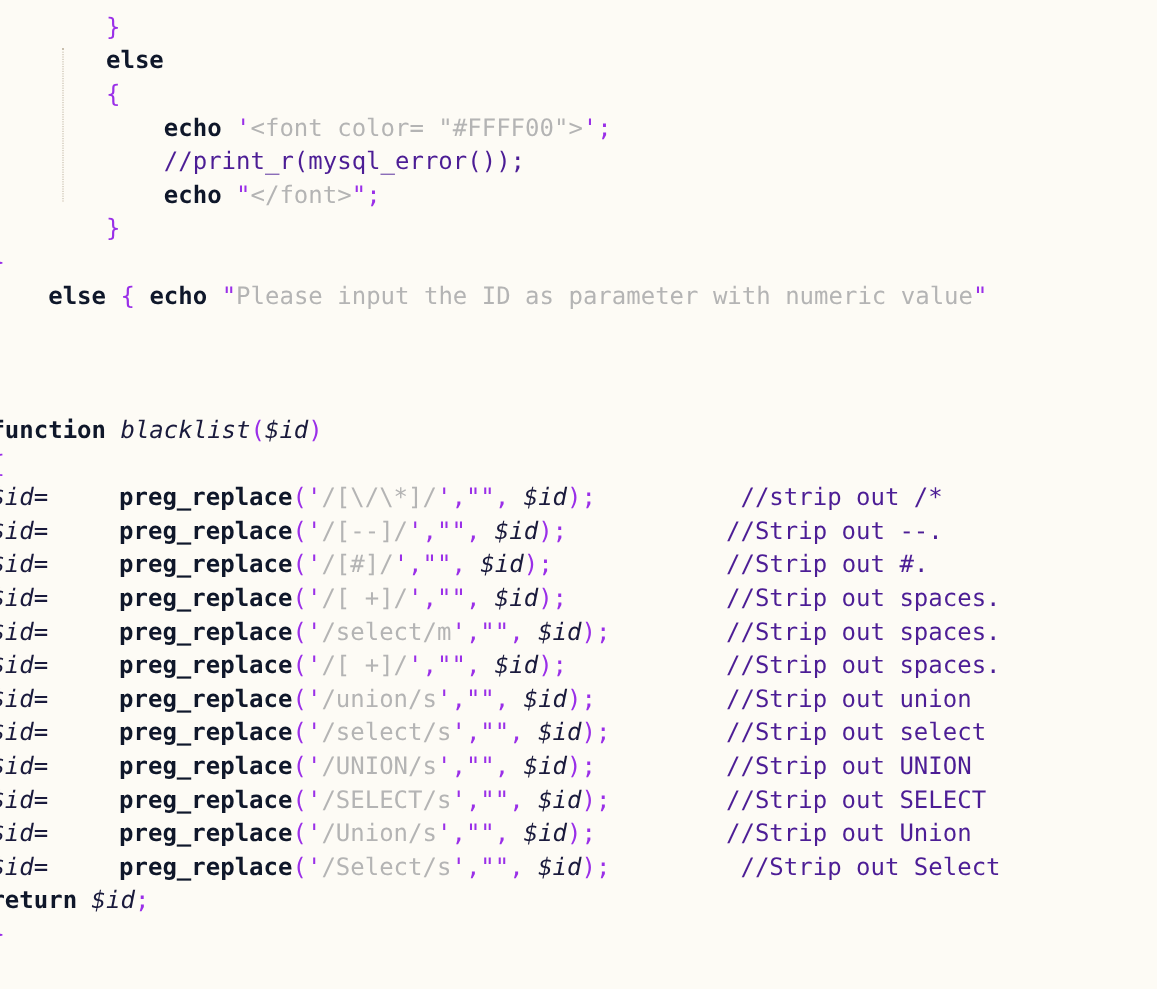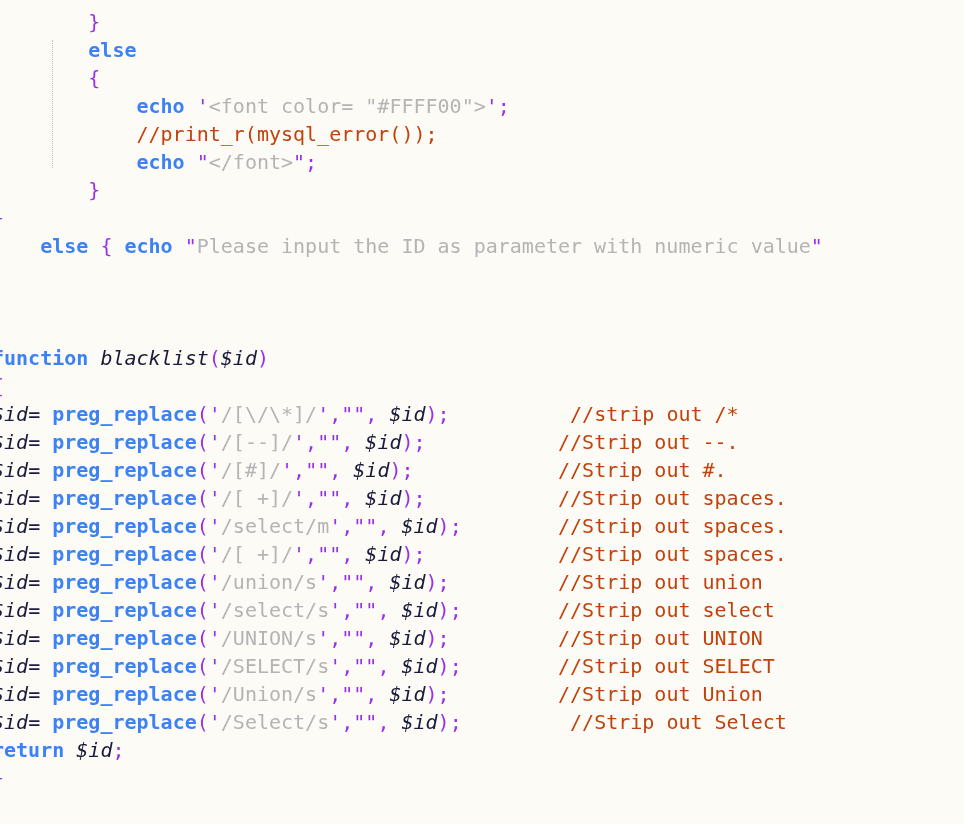--- a/index.html
+++ b/index.html
@@ -37,36 +37,36 @@
 
   .ln {
     display: block;
     height: 28px;
     white-space: pre;
   }
   .ln.blank { height: 28px; }
 
   
   .kw   { color: #0000cd; font-weight: bold; }   
-  .fn   { color: #0000cd; font-weight: bold; }   
+  .fn   { color: #0000cd; font-weight: bold; margin-left: 47px; }   
   .pun  { color: #9a2fe8; }                      
   .str  { color: #b4b4b4; }                      
   .cmt  { color: #177a17; }                      
   .id   { color: #1a1a3c; font-style: italic; }                      
   .op   { color: #1a1a3c; }                      
 
   
   .guide {
     position: absolute;
     width: 0;
     border-left: 1px dotted #c9bfae;
   }
   #guide-a { left: 52px;  top: 40px;  height: 128px; }
 </style>
-<style>#code-surface{background:#fdfbf5;}body{background:#fdfbf5;}#code-block{font-size:20px;line-height:28px;}.ln{height:28px;}.kw,.fn{color:#3b82f6;text-align:right;}.pun{color:#9a2fe8;}.str{color:#b4b4b4;}.cmt{color:#c2410c;}.id,.op{color:#1a1a3c;}.guide{border-left-color:#c9bfae;}</style></head>
+<style>#code-surface{background:#fdfbf5;}body{background:#fdfbf5;}#code-block{font-size:20px;line-height:28px;}.ln{height:28px;}.kw,.fn{color:#0f172a;text-align:right;}.pun{color:#9a2fe8;}.str{color:#b4b4b4;}.cmt{color:#4c1d95;}.id,.op{color:#1a1a3c;}.guide{border-left-color:#c9bfae;}</style></head>
 <body>
 
 <div id="code-surface">
 
   <div class="guide" id="guide-a"></div>
 
   <pre id="code-block"><span class="ln"><span>        </span><span class="pun">}</span></span><span class="ln"><span>        </span><span class="kw">else</span></span><span class="ln"><span>        </span><span class="pun">{</span></span><span class="ln"><span>            </span><span class="kw">echo</span><span> </span><span class="pun">'</span><span class="str">&lt;font color= "#FFFF00"&gt;</span><span class="pun">'</span><span class="pun">;</span></span><span class="ln"><span>            </span><span class="cmt">//print_r(mysql_error());</span></span><span class="ln"><span>            </span><span class="kw">echo</span><span> </span><span class="pun">"</span><span class="str">&lt;/font&gt;</span><span class="pun">"</span><span class="pun">;</span></span><span class="ln"><span>        </span><span class="pun">}</span></span><span class="ln"><span class="pun">}</span></span><span class="ln"><span>    </span><span class="kw">else</span><span> </span><span class="pun">{</span><span> </span><span class="kw">echo</span><span> </span><span class="pun">"</span><span class="str">Please input the ID as parameter with numeric value</span><span class="pun">"</span></span><span class="ln blank">​</span><span class="ln blank">​</span><span class="ln blank">​</span><span class="ln"><span class="kw">function</span><span> </span><span class="id">blacklist</span><span class="pun">(</span><span class="id">$id</span><span class="pun">)</span></span><span class="ln"><span class="pun">{</span></span><span class="ln"><span class="id">$id</span><span class="op">=</span><span> </span><span class="fn">preg_replace</span><span class="pun">(</span><span class="pun">'</span><span class="str">/[\/\*]/</span><span class="pun">'</span><span class="pun">,</span><span class="pun">""</span><span class="pun">,</span><span> </span><span class="id">$id</span><span class="pun">)</span><span class="pun">;</span><span>          </span><span class="cmt">//strip out /*</span></span><span class="ln"><span class="id">$id</span><span class="op">=</span><span> </span><span class="fn">preg_replace</span><span class="pun">(</span><span class="pun">'</span><span class="str">/[--]/</span><span class="pun">'</span><span class="pun">,</span><span class="pun">""</span><span class="pun">,</span><span> </span><span class="id">$id</span><span class="pun">)</span><span class="pun">;</span><span>           </span><span class="cmt">//Strip out --.</span></span><span class="ln"><span class="id">$id</span><span class="op">=</span><span> </span><span class="fn">preg_replace</span><span class="pun">(</span><span class="pun">'</span><span class="str">/[#]/</span><span class="pun">'</span><span class="pun">,</span><span class="pun">""</span><span class="pun">,</span><span> </span><span class="id">$id</span><span class="pun">)</span><span class="pun">;</span><span>            </span><span class="cmt">//Strip out #.</span></span><span class="ln"><span class="id">$id</span><span class="op">=</span><span> </span><span class="fn">preg_replace</span><span class="pun">(</span><span class="pun">'</span><span class="str">/[ +]/</span><span class="pun">'</span><span class="pun">,</span><span class="pun">""</span><span class="pun">,</span><span> </span><span class="id">$id</span><span class="pun">)</span><span class="pun">;</span><span>           </span><span class="cmt">//Strip out spaces.</span></span><span class="ln"><span class="id">$id</span><span class="op">=</span><span> </span><span class="fn">preg_replace</span><span class="pun">(</span><span class="pun">'</span><span class="str">/select/m</span><span class="pun">'</span><span class="pun">,</span><span class="pun">""</span><span class="pun">,</span><span> </span><span class="id">$id</span><span class="pun">)</span><span class="pun">;</span><span>        </span><span class="cmt">//Strip out spaces.</span></span><span class="ln"><span class="id">$id</span><span class="op">=</span><span> </span><span class="fn">preg_replace</span><span class="pun">(</span><span class="pun">'</span><span class="str">/[ +]/</span><span class="pun">'</span><span class="pun">,</span><span class="pun">""</span><span class="pun">,</span><span> </span><span class="id">$id</span><span class="pun">)</span><span class="pun">;</span><span>           </span><span class="cmt">//Strip out spaces.</span></span><span class="ln"><span class="id">$id</span><span class="op">=</span><span> </span><span class="fn">preg_replace</span><span class="pun">(</span><span class="pun">'</span><span class="str">/union/s</span><span class="pun">'</span><span class="pun">,</span><span class="pun">""</span><span class="pun">,</span><span> </span><span class="id">$id</span><span class="pun">)</span><span class="pun">;</span><span>         </span><span class="cmt">//Strip out union</span></span><span class="ln"><span class="id">$id</span><span class="op">=</span><span> </span><span class="fn">preg_replace</span><span class="pun">(</span><span class="pun">'</span><span class="str">/select/s</span><span class="pun">'</span><span class="pun">,</span><span class="pun">""</span><span class="pun">,</span><span> </span><span class="id">$id</span><span class="pun">)</span><span class="pun">;</span><span>        </span><span class="cmt">//Strip out select</span></span><span class="ln"><span class="id">$id</span><span class="op">=</span><span> </span><span class="fn">preg_replace</span><span class="pun">(</span><span class="pun">'</span><span class="str">/UNION/s</span><span class="pun">'</span><span class="pun">,</span><span class="pun">""</span><span class="pun">,</span><span> </span><span class="id">$id</span><span class="pun">)</span><span class="pun">;</span><span>         </span><span class="cmt">//Strip out UNION</span></span><span class="ln"><span class="id">$id</span><span class="op">=</span><span> </span><span class="fn">preg_replace</span><span class="pun">(</span><span class="pun">'</span><span class="str">/SELECT/s</span><span class="pun">'</span><span class="pun">,</span><span class="pun">""</span><span class="pun">,</span><span> </span><span class="id">$id</span><span class="pun">)</span><span class="pun">;</span><span>        </span><span class="cmt">//Strip out SELECT</span></span><span class="ln"><span class="id">$id</span><span class="op">=</span><span> </span><span class="fn">preg_replace</span><span class="pun">(</span><span class="pun">'</span><span class="str">/Union/s</span><span class="pun">'</span><span class="pun">,</span><span class="pun">""</span><span class="pun">,</span><span> </span><span class="id">$id</span><span class="pun">)</span><span class="pun">;</span><span>         </span><span class="cmt">//Strip out Union</span></span><span class="ln"><span class="id">$id</span><span class="op">=</span><span> </span><span class="fn">preg_replace</span><span class="pun">(</span><span class="pun">'</span><span class="str">/Select/s</span><span class="pun">'</span><span class="pun">,</span><span class="pun">""</span><span class="pun">,</span><span> </span><span class="id">$id</span><span class="pun">)</span><span class="pun">;</span><span>         </span><span class="cmt">//Strip out Select</span></span><span class="ln"><span class="kw">return</span><span> </span><span class="id">$id</span><span class="pun">;</span></span><span class="ln"><span class="pun">}</span></span></pre>
 
 </div>
 

